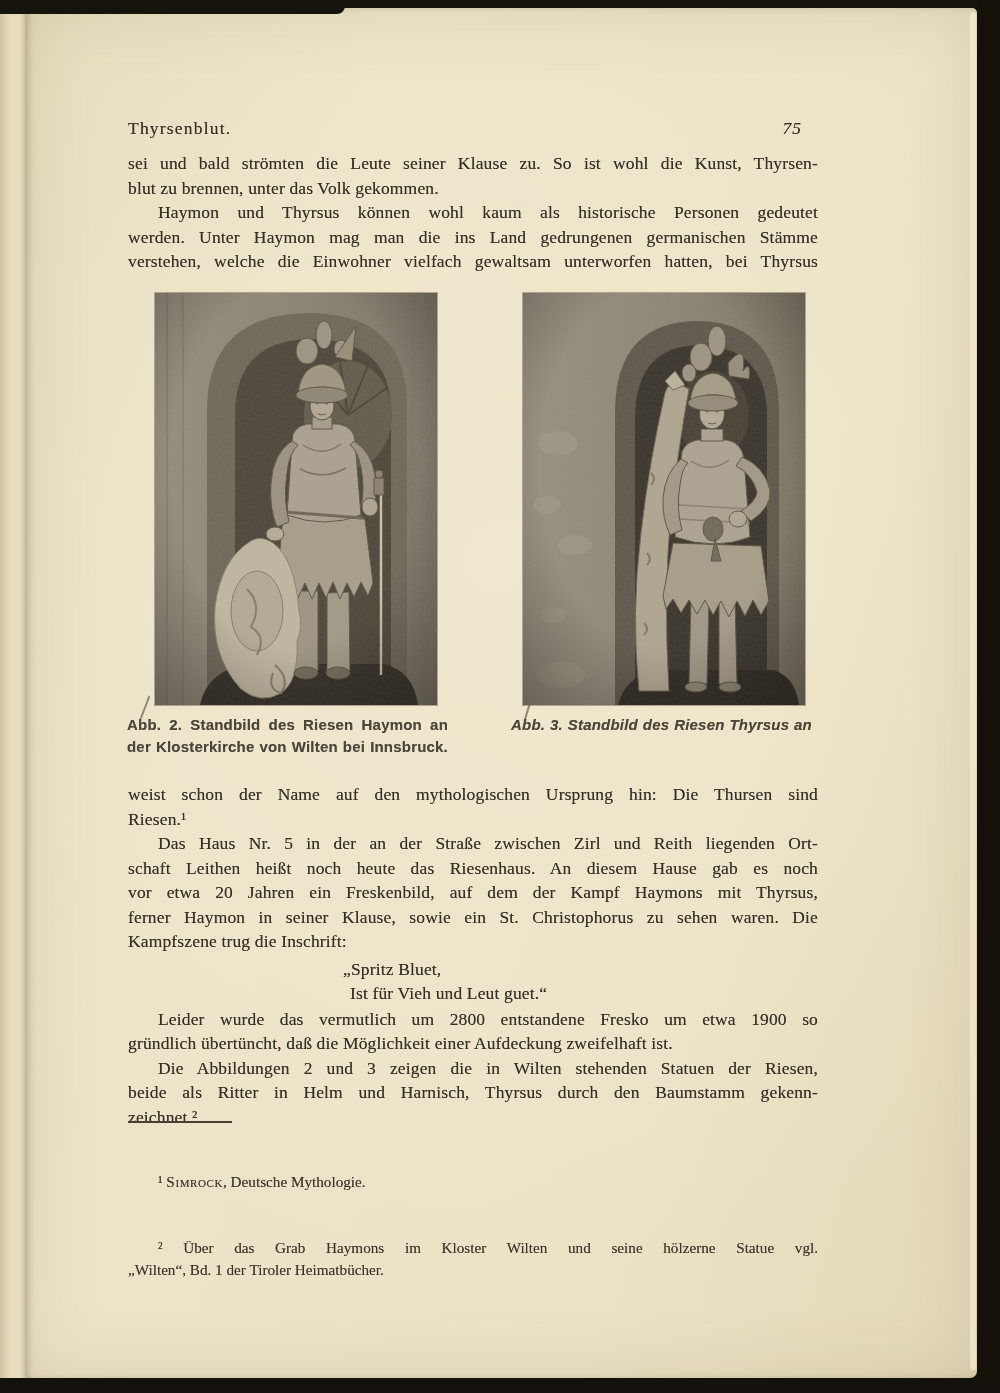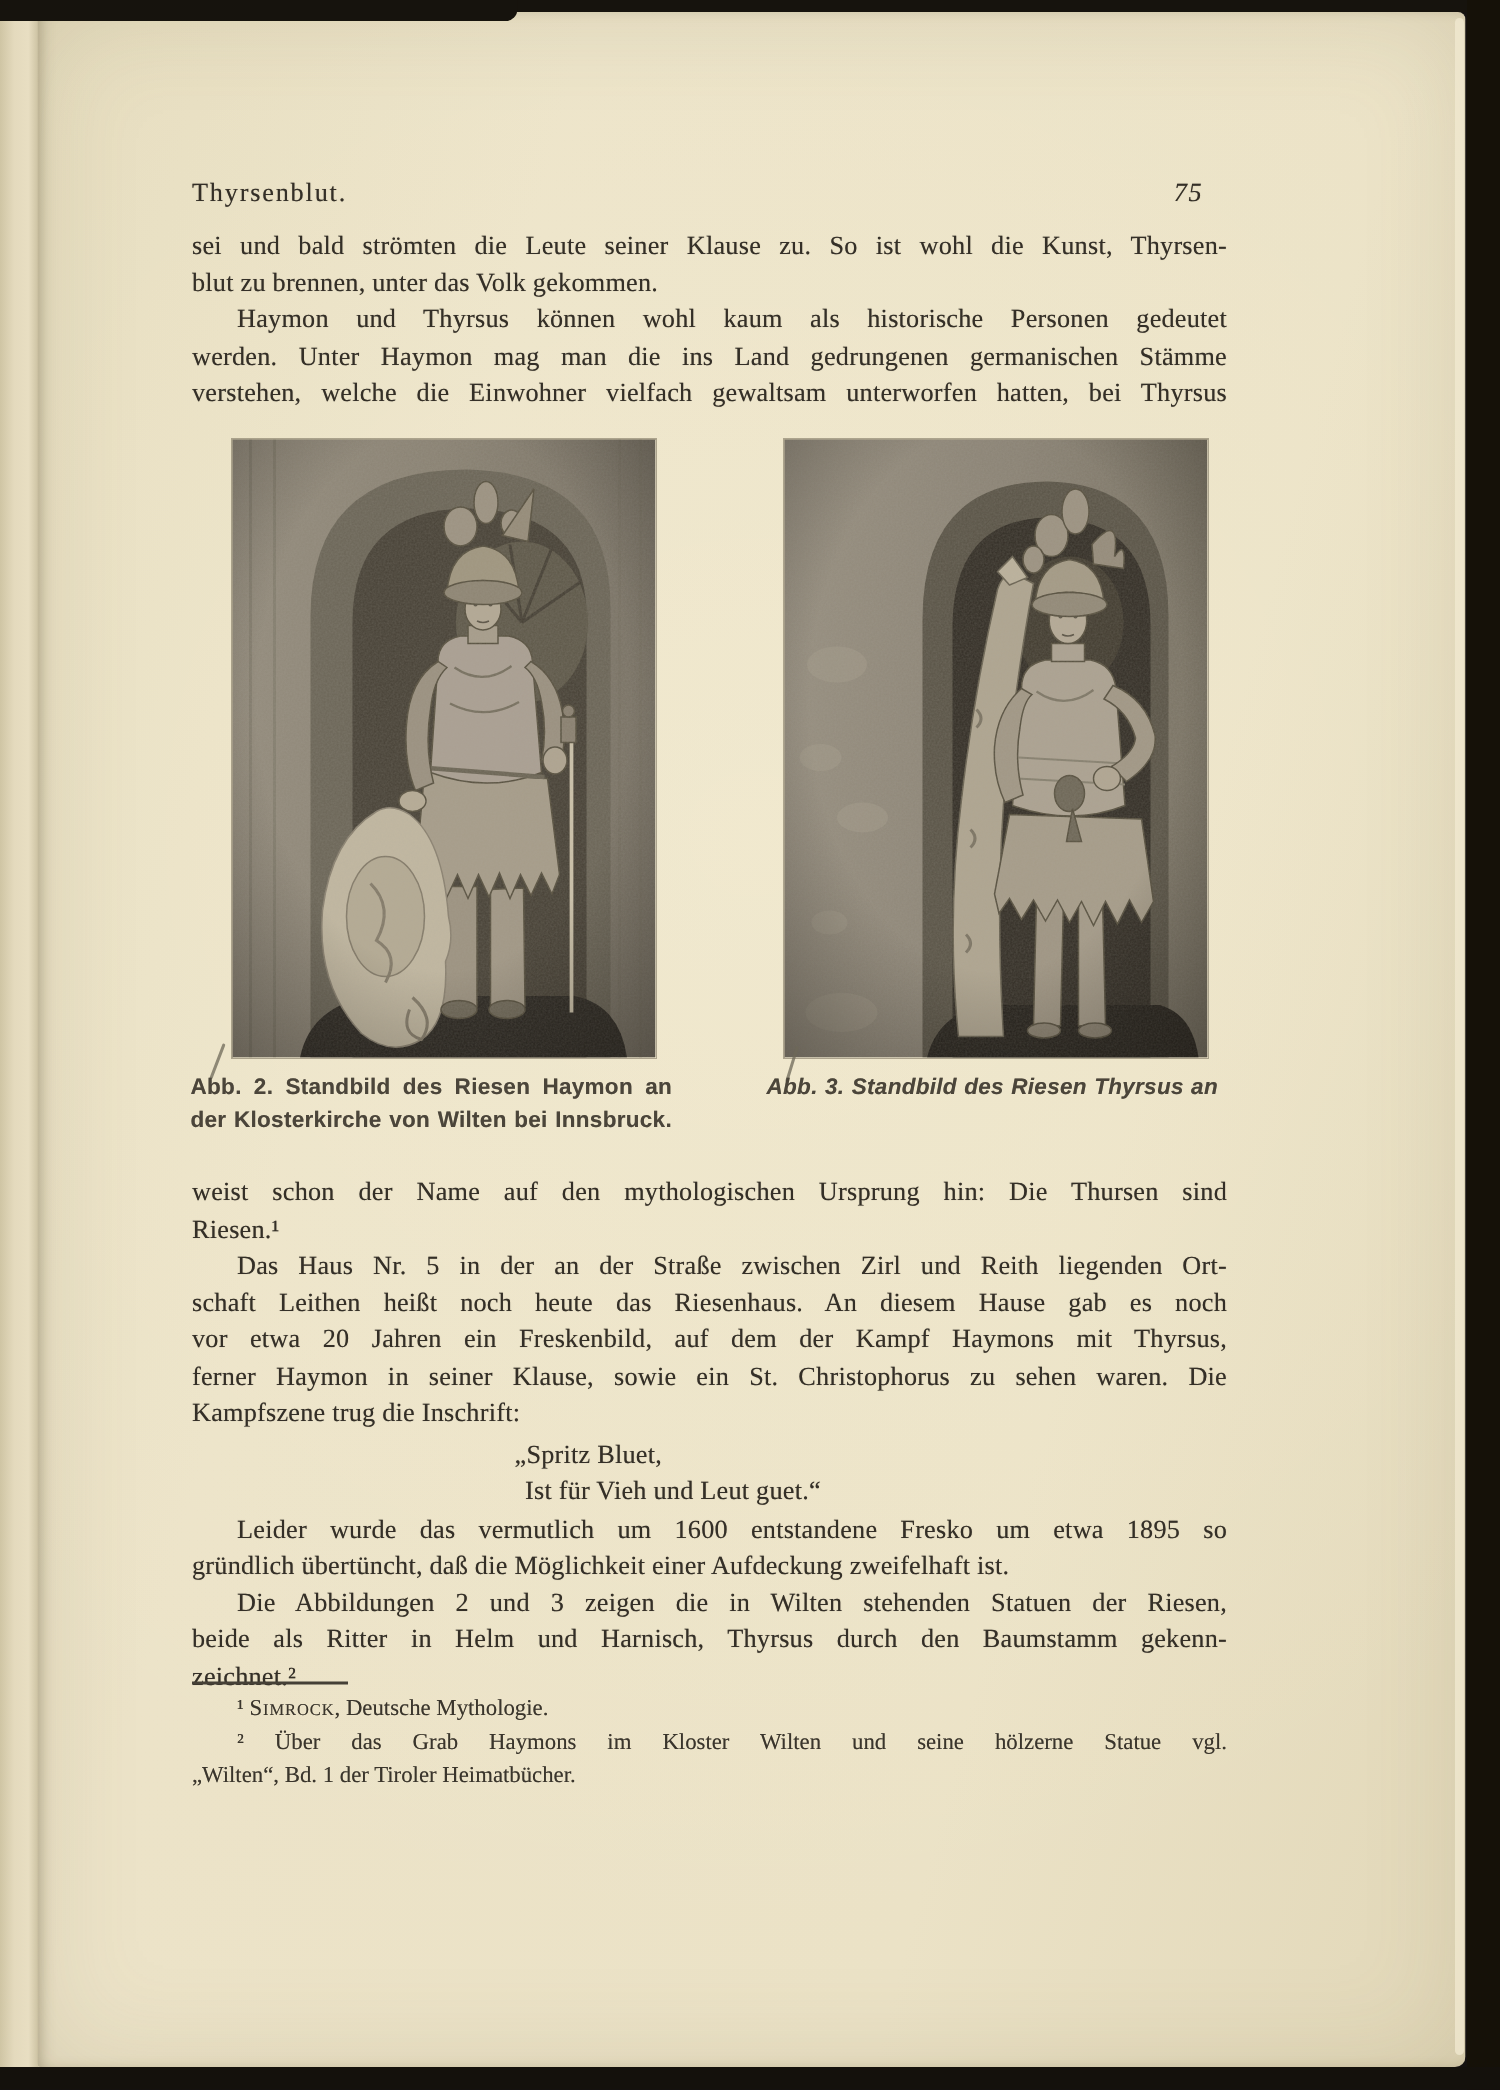--- a/index.html
+++ b/index.html
@@ -70,21 +70,21 @@
   
   .slash{position:absolute;width:2px;height:25px;background:#6e6858;opacity:.75;border-radius:1px;}
   #slash2{left:144px;top:695px;transform:rotate(21deg);}
   #slash3{left:527px;top:697px;transform:rotate(17deg);}
 
   
   .fn-rule{position:absolute;left:128px;top:1121px;width:104px;height:2px;background:#45403​6;background:#454036;}
   #footnotes{position:absolute;left:128px;top:1128px;width:690px;}
   .fn{font-size:15.2px;line-height:22.6px;color:#3a352c;text-shadow:0 0 .4px rgba(58,53,44,.5);}
   .fn.j{text-align:justify;text-align-last:justify;}
-  .fn-indent{text-indent:30px;}
+  .fn-indent{text-indent:30px;margin-top:43px;}
   .sc{font-variant:small-caps;letter-spacing:.6px;}
 </style>
 </head>
 <body>
 
 <div class="frame">
 
   <div class="underpage"></div>
   <div class="page"></div>
 
@@ -259,21 +259,21 @@
       <div class="ln">schaft Leithen heißt noch heute das Riesenhaus. An diesem Hause gab es noch</div>
       <div class="ln">vor etwa 20 Jahren ein Freskenbild, auf dem der Kampf Haymons mit Thyrsus,</div>
       <div class="ln">ferner Haymon in seiner Klause, sowie ein St. Christophorus zu sehen waren. Die</div>
       <div class="ln last">Kampfszene trug die Inschrift:</div>
     </div>
     <div class="quote">
       <div class="ln q1">„Spritz Bluet,</div>
       <div class="ln q2">Ist für Vieh und Leut guet.“</div>
     </div>
     <div class="para">
-      <div class="ln indent">Leider wurde das vermutlich um 1600 entstandene Fresko um etwa 1895 so</div>
+      <div class="ln indent">Leider wurde das vermutlich um 2800 entstandene Fresko um etwa 1900 so</div>
       <div class="ln last">gründlich übertüncht, daß die Möglichkeit einer Aufdeckung zweifelhaft ist.</div>
     </div>
     <div class="para">
       <div class="ln indent">Die Abbildungen 2 und 3 zeigen die in Wilten stehenden Statuen der Riesen,</div>
       <div class="ln">beide als Ritter in Helm und Harnisch, Thyrsus durch den Baumstamm gekenn-</div>
       <div class="ln last">zeichnet.²</div>
     </div>
   </div>
 
   <div class="fn-rule"></div>

